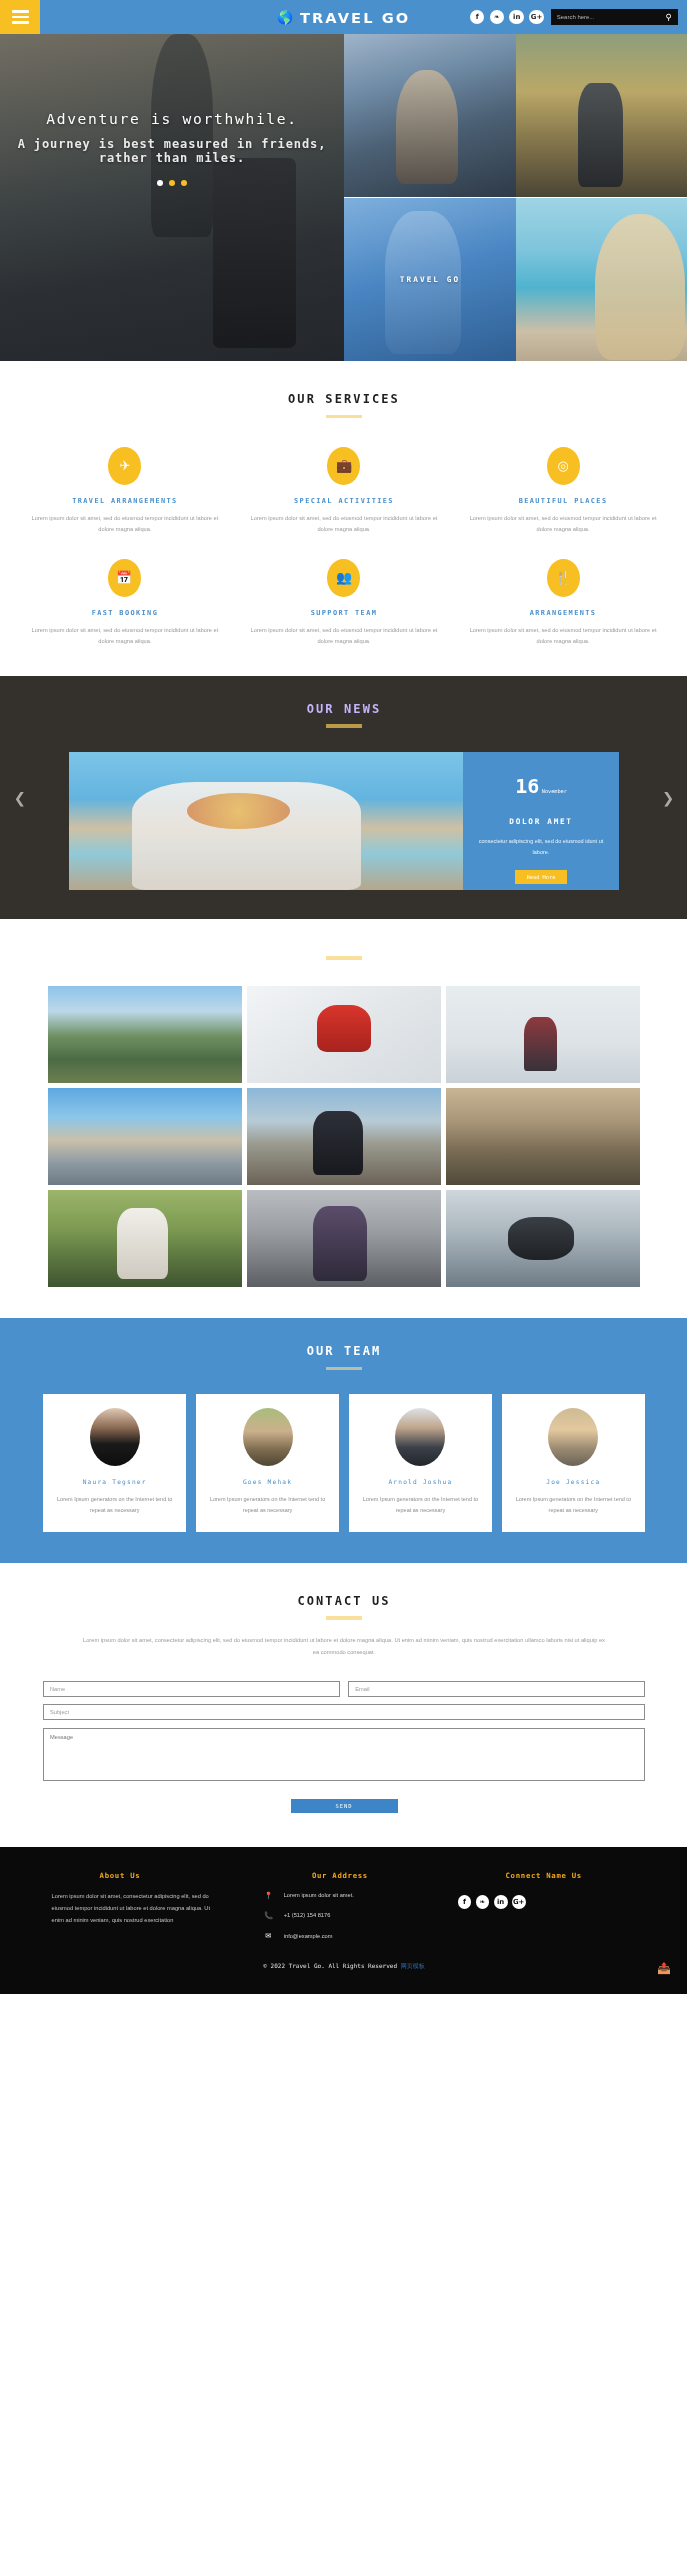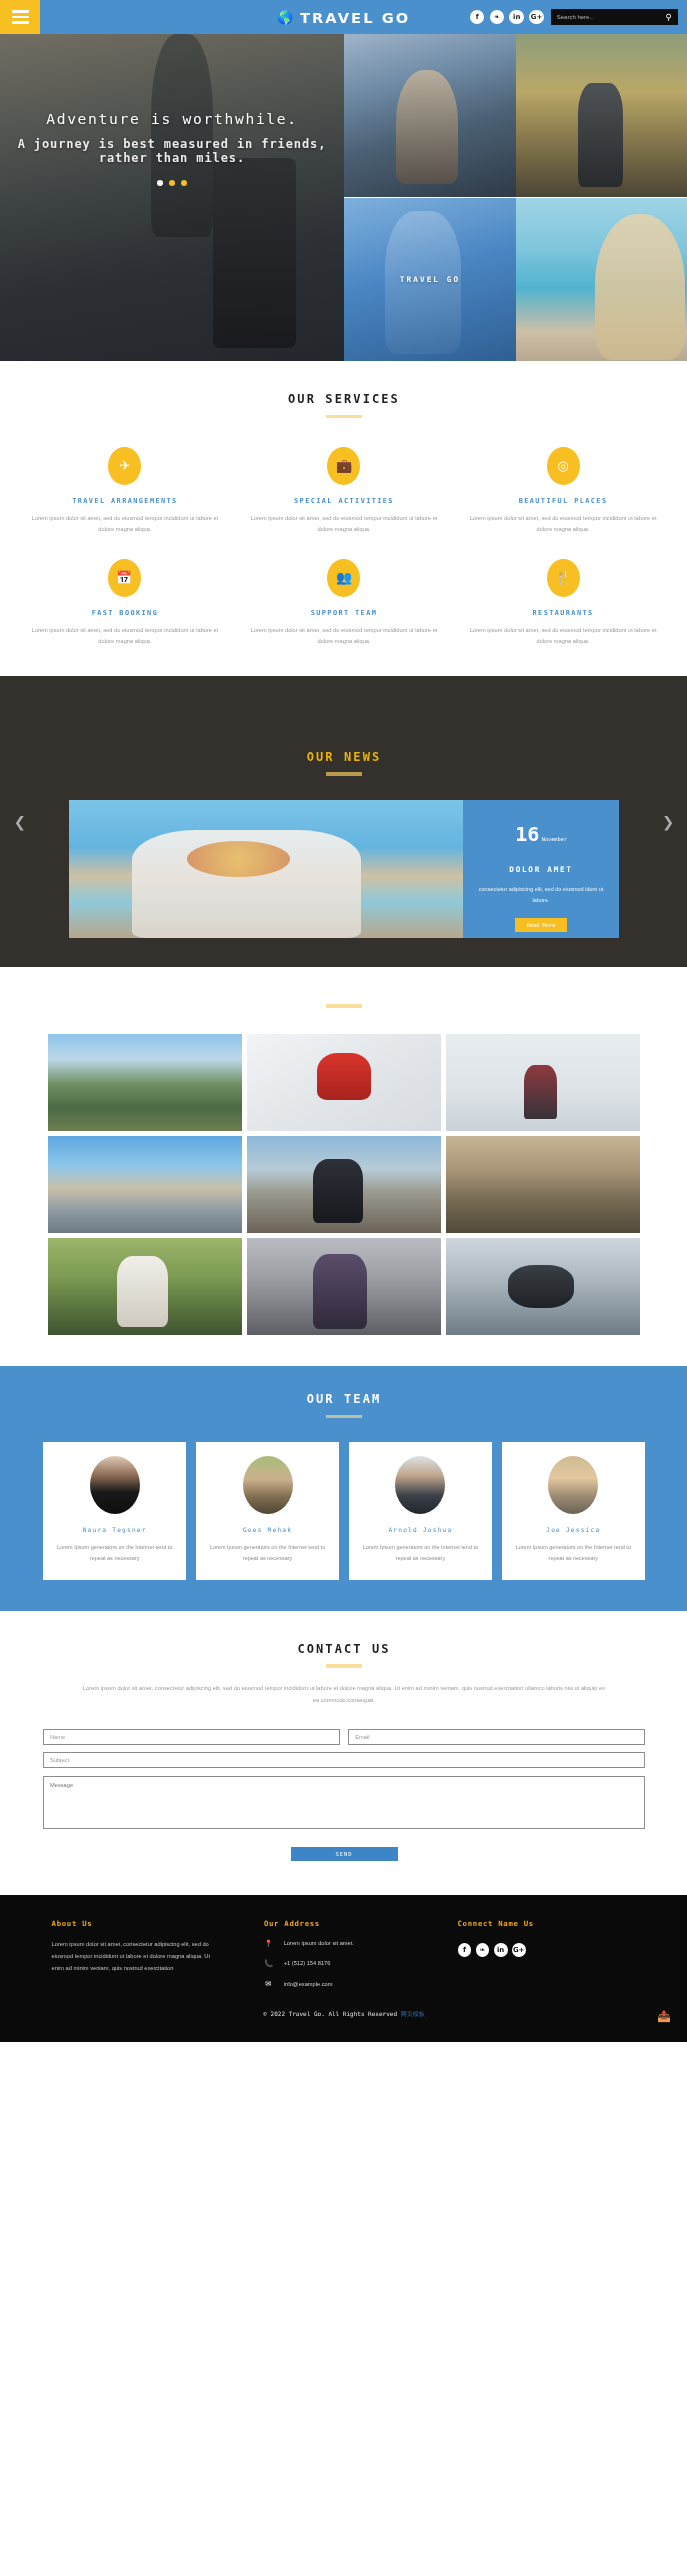--- a/index.html
+++ b/index.html
@@ -146,21 +146,21 @@
     letter-spacing: 1.4px; font-weight: bold;
     font-family: "DejaVu Sans Mono", monospace;
   }
   .svc-desc {
     margin-top: 7.7px; color: #9a9a9a; font-size: 5.7px;
     line-height: 1.95; padding: 0 6.9px;
   }
 
   
   .news { background: #34302c; padding: 26px 0 29px; position: relative; }
-  .news .sec-title { color: #eab308; margin-top: 48px; }
+  .news .sec-title { color: #c4b5fd; }
   .news .sec-rule { background: #b79a4a; }
   .news-card {
     display: flex; width: 550px; margin: 24px auto 0;
     height: 138px; overflow: hidden;
   }
   .news-img {
     flex: 1; position: relative;
     background: linear-gradient(180deg,#7cc4e8 0%, #63b4df 34%, #cfc0a4 55%, #8fc9d8 74%, #b6a78c 100%);
   }
   .news-img::before{content:"";position:absolute;left:16%;top:22%;width:58%;height:78%;background:linear-gradient(180deg,#f3f1ee,#ded8cf);border-radius:28% 28% 6% 6%;opacity:.92;}
@@ -264,21 +264,21 @@
   }
 
   
   .footer { background: #0a0a0a; padding: 24px 0 0; color: #cfcfcf; }
   .foot-grid {
     display: grid; grid-template-columns: 1.05fr 0.95fr 1fr;
     width: 602px; margin: 0 auto; gap: 15.5px; padding-left: 8.6px;
   }
   .foot-h {
     color: #f0a81e; font-size: 7.3px; font-weight: bold;
-    font-family: "DejaVu Sans Mono", monospace; letter-spacing: 0.7px;
+    font-family: "DejaVu Sans Mono", monospace; letter-spacing: 0.7px; margin-left: 48px;
   }
   .foot-text { margin-top: 10.3px; font-size: 5.7px; line-height: 2.15; color: #c4c4c4; width: 172px; }
   .addr-item { display: flex; align-items: center; gap: 11.2px; margin-top: 11.2px; }
   .addr-ico { width: 8.6px; color: #fff; font-size: 7.3px; text-align: center; }
   .addr-txt { font-size: 5.7px; color: #d2d2d2; }
   .foot-soc { display: flex; gap: 4.3px; margin-top: 15.5px; }
   .fsoc {
     width: 13.8px; height: 13.8px; border-radius: 50%;
     background: #fff; color: #0a0a0a;
     display: flex; align-items: center; justify-content: center;
@@ -369,21 +369,21 @@
       <div class="svc-name">FAST BOOKING</div>
       <div class="svc-desc">Lorem ipsum dolor sit amet, sed do eiusmod tempor incididunt ut labore et dolore magna aliqua.</div>
     </div>
     <div class="svc">
       <div class="svc-ico">👥</div>
       <div class="svc-name">SUPPORT TEAM</div>
       <div class="svc-desc">Lorem ipsum dolor sit amet, sed do eiusmod tempor incididunt ut labore et dolore magna aliqua.</div>
     </div>
     <div class="svc">
       <div class="svc-ico">🍴</div>
-      <div class="svc-name">RESTAURANTS</div>
+      <div class="svc-name">ARRANGEMENTS</div>
       <div class="svc-desc">Lorem ipsum dolor sit amet, sed do eiusmod tempor incididunt ut labore et dolore magna aliqua.</div>
     </div>
   </div>
 </div>
 
 <div class="news">
   <div class="sec-title">OUR NEWS</div>
   <div class="sec-rule"></div>
   <span class="news-arrow prev">❮</span>
   <span class="news-arrow next">❯</span>

